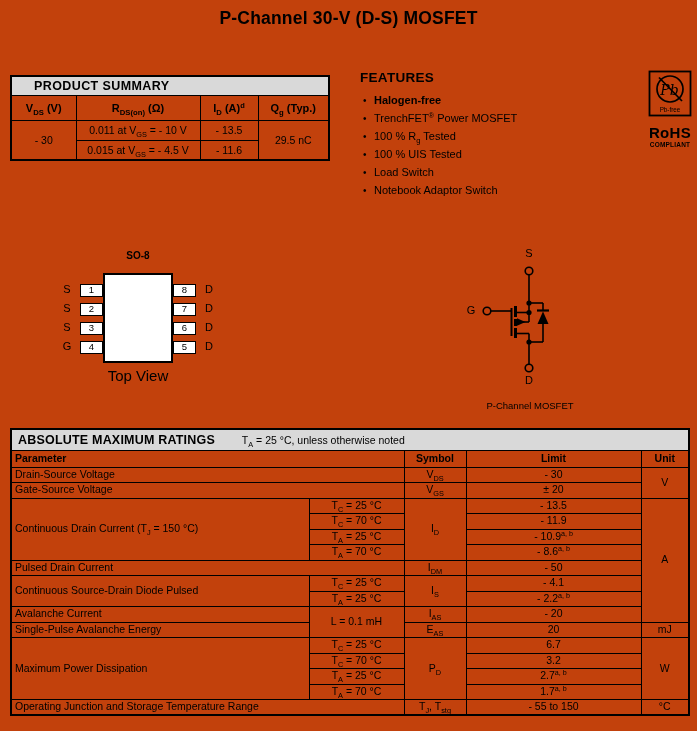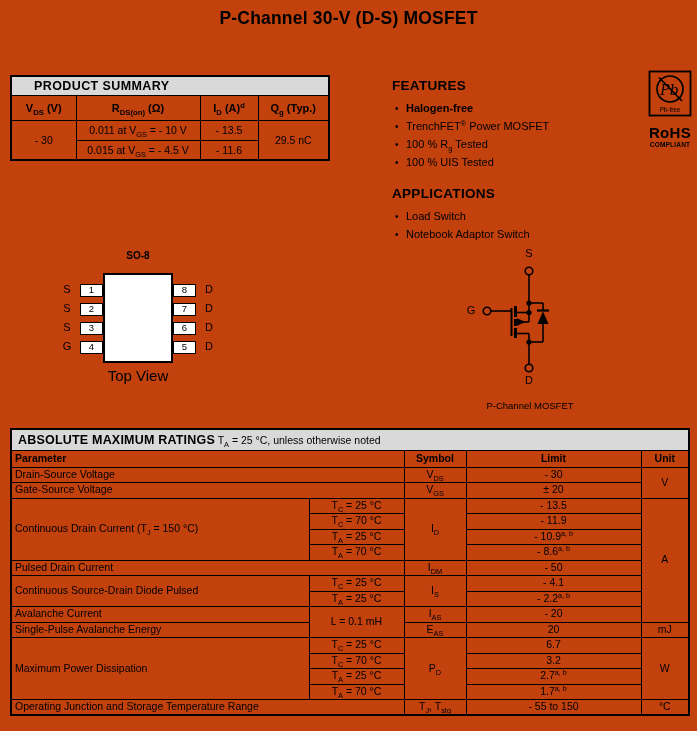--- a/index.html
+++ b/index.html
@@ -17,21 +17,21 @@
   sup { font-size: .68em; vertical-align: .5em; line-height: 0; }
 
   
   .ps { position: absolute; left: 10px; top: 75px; width: 320px; border: 2px solid #000; font-size: 10.5px; }
   .ps .ps-title td { background: #d9d9d9; text-align: left; font-weight: bold; font-size: 12.5px;
                      height: 19px; padding-left: 22px; letter-spacing: .4px; }
   .ps .ps-head td { font-weight: bold; height: 25px; font-size: 11px; }
   .ps .ps-data td { height: 20px; }
 
   
-  .side { position: absolute; left: 360px; top: 78px; width: 270px; margin-left: 32px; }
+  .side { position: absolute; left: 360px; top: 70px; width: 270px; }
   .side-title { font-size: 13.5px; font-weight: bold; letter-spacing: .3px; margin-bottom: 9px; }
   .apps-title { margin-top: 17px; }
   .item { display: flex; font-size: 11px; margin-bottom: 5px; }
   .bullet { width: 14px; padding-left: 3px; font-size: 10px; line-height: 13px; }
   .item-text { line-height: 13px; }
 
   
   .rohs { position: absolute; left: 645px; top: 70px; width: 50px; text-align: center; }
   .rohs-name { font-size: 15px; font-weight: bold; letter-spacing: .3px; margin-top: 3px; }
   .rohs-compliant { font-size: 6.5px; font-weight: bold; letter-spacing: .2px; }
@@ -50,21 +50,21 @@
   
   .mosfet { position: absolute; left: 455px; top: 245px; width: 150px; height: 175px; }
   .mos-label { position: absolute; width: 14px; text-align: center; font-size: 11px; }
   .mos-caption { position: absolute; top: 155px; left: 0; width: 150px; text-align: center; font-size: 9.5px; }
 
   
   .amr { position: absolute; left: 10px; top: 428px; width: 678px; border: 2px solid #000; font-size: 10.5px; }
   .amr td { height: 15.5px; padding: 1px 3px; line-height: 1.12; }
   .amr .amr-title-row td { background: #d9d9d9; text-align: left; height: 21px; padding-left: 6px; }
   .amr-title-bold { font-weight: bold; font-size: 12.5px; letter-spacing: .2px; }
-  .amr-title-note { font-size: 10.5px; }
+  .amr-title-note { font-size: 10.5px; margin-left: 24px; }
   .amr .amr-head td { font-weight: bold; height: 17px; }
 </style>
 </head>
 <body>
 
 <div id="page">
 
   <div class="page-title">P-Channel 30-V (D-S) MOSFET</div>
 
   <table class="ps">
@@ -108,21 +108,20 @@
       <span class="item-text">TrenchFET<sup>®</sup> Power MOSFET</span>
     </div>
     <div class="item">
       <span class="bullet">•</span>
       <span class="item-text">100 % R<sub>g</sub> Tested</span>
     </div>
     <div class="item">
       <span class="bullet">•</span>
       <span class="item-text">100 % UIS Tested</span>
     </div>
-    <div class="side-title apps-title">APPLICATIONS</div>
     <div class="item">
       <span class="bullet">•</span>
       <span class="item-text">Load Switch</span>
     </div>
     <div class="item">
       <span class="bullet">•</span>
       <span class="item-text">Notebook Adaptor Switch</span>
     </div>
   </div>
 

